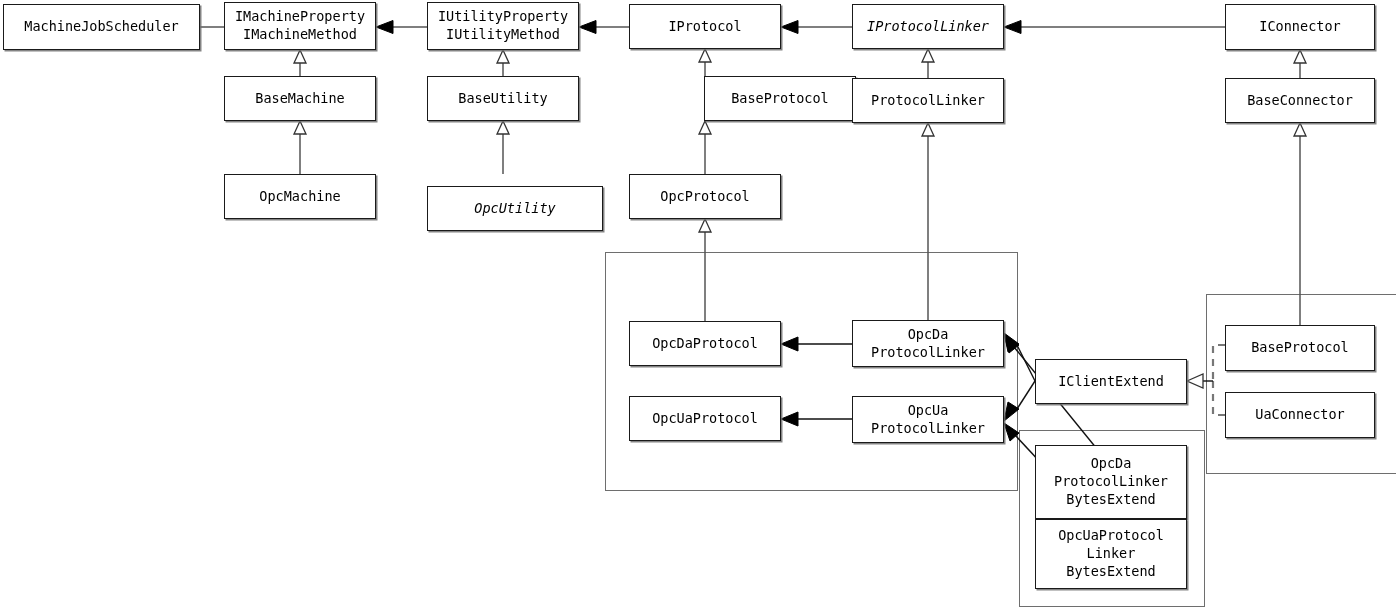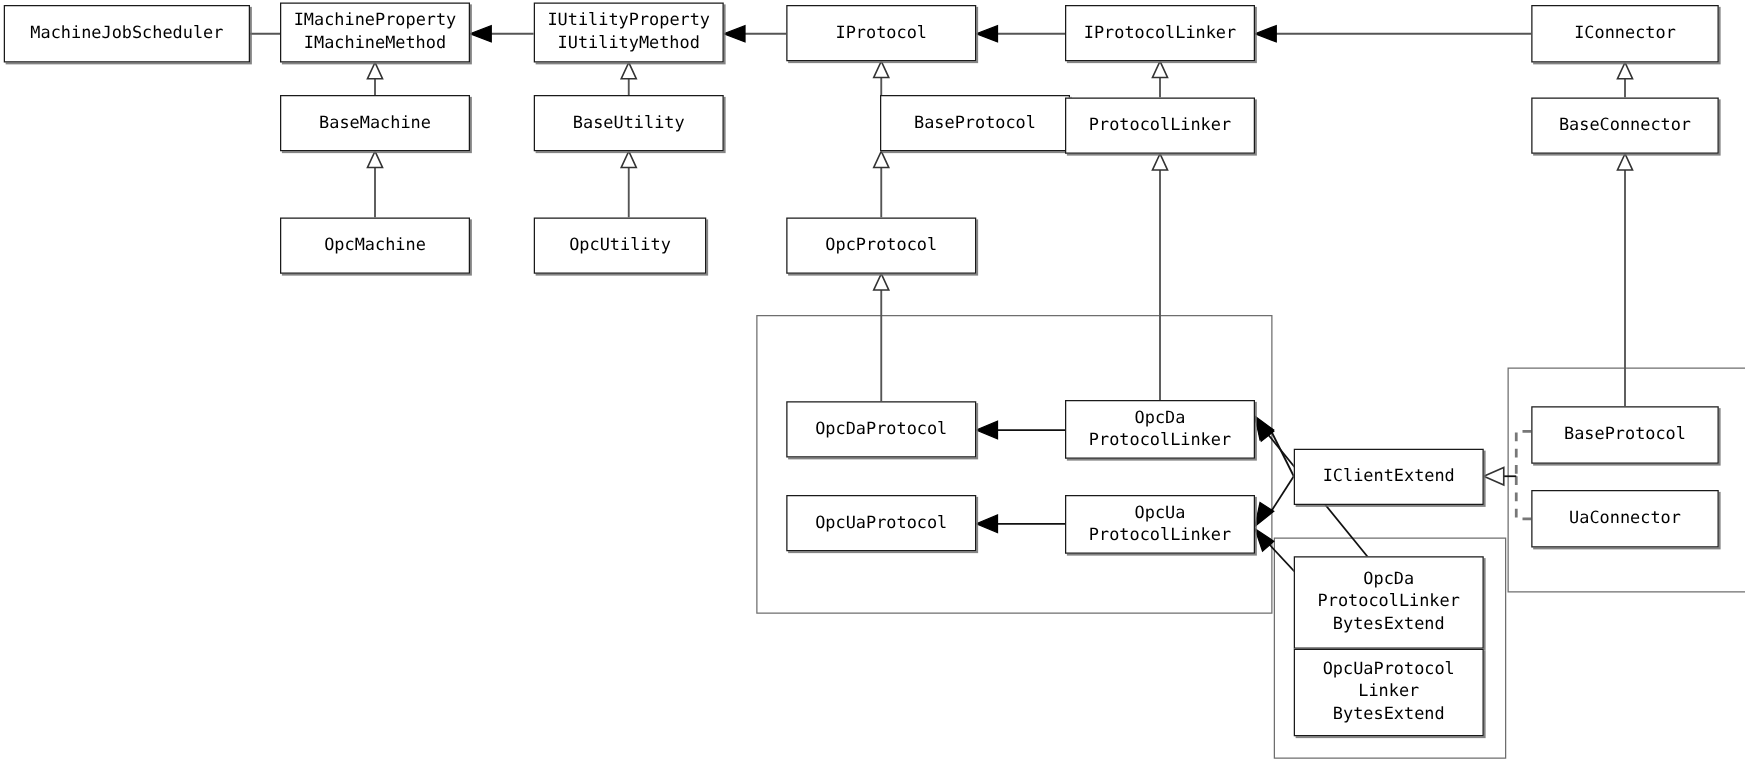--- a/index.html
+++ b/index.html
@@ -168,29 +168,29 @@
 
   <div class="node" style="left:224px;top:76px;width:152px;height:45px;">BaseMachine</div>
 
   <div class="node" style="left:224px;top:174px;width:152px;height:45px;">OpcMachine</div>
 
   <div class="node" style="left:427px;top:2px;width:152px;height:48px;">IUtilityProperty
 IUtilityMethod</div>
 
   <div class="node" style="left:427px;top:76px;width:152px;height:45px;">BaseUtility</div>
 
-  <div class="node" style="left:427px;top:174px;width:138px;height:45px;">OpcUtility</div>
+  <div class="node" style="left:427px;top:186px;width:176px;height:45px;font-style:italic;">OpcUtility</div>
 
   <div class="node" style="left:629px;top:4px;width:152px;height:45px;">IProtocol</div>
 
   <div class="node" style="left:656px;top:76px;width:152px;height:45px;margin-left:48px;">BaseProtocol</div>
 
   <div class="node" style="left:629px;top:174px;width:152px;height:45px;">OpcProtocol</div>
 
-  <div class="node" style="left:852px;top:4px;width:152px;height:45px;">IProtocolLinker</div>
+  <div class="node" style="left:852px;top:4px;width:152px;height:45px;font-style:italic;">IProtocolLinker</div>
 
   <div class="node" style="left:852px;top:78px;width:152px;height:45px;">ProtocolLinker</div>
 
   <div class="node" style="left:1225px;top:4px;width:150px;height:46px;">IConnector</div>
 
   <div class="node" style="left:1225px;top:78px;width:150px;height:45px;">BaseConnector</div>
 
   <div class="node" style="left:629px;top:321px;width:152px;height:45px;">OpcDaProtocol</div>
 
   <div class="node" style="left:629px;top:396px;width:152px;height:45px;">OpcUaProtocol</div>

